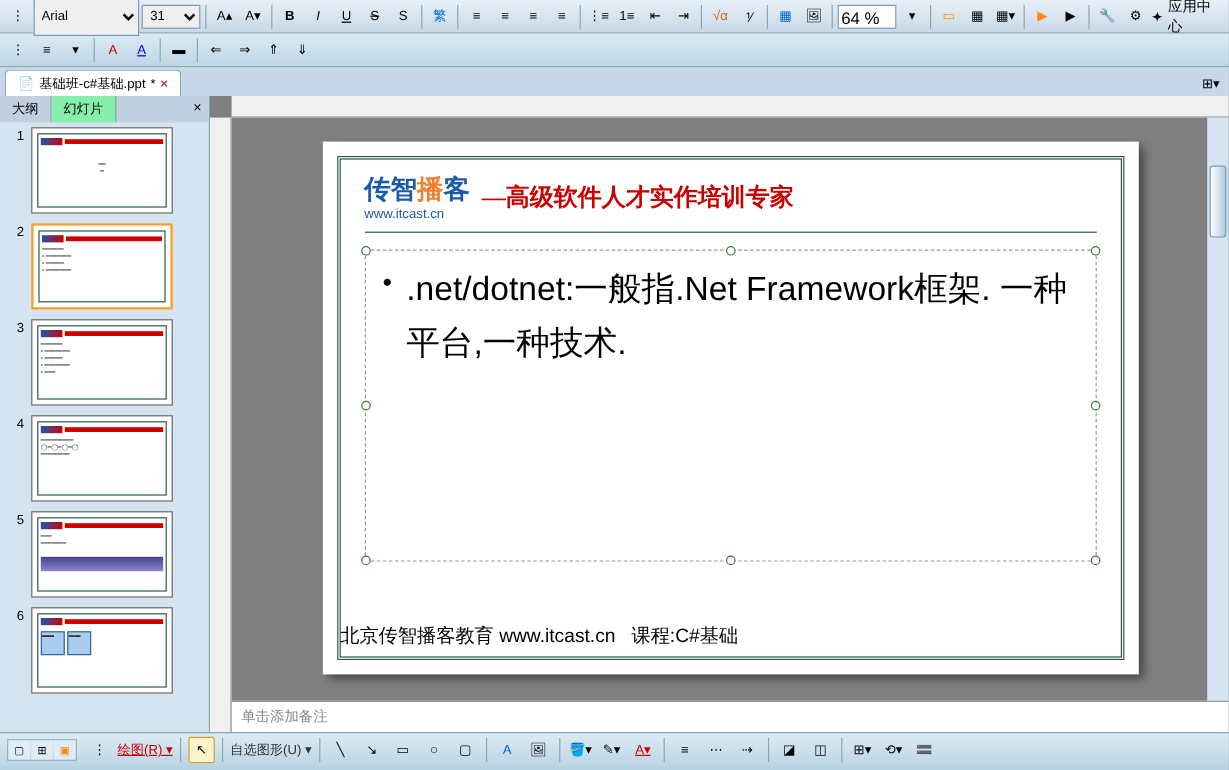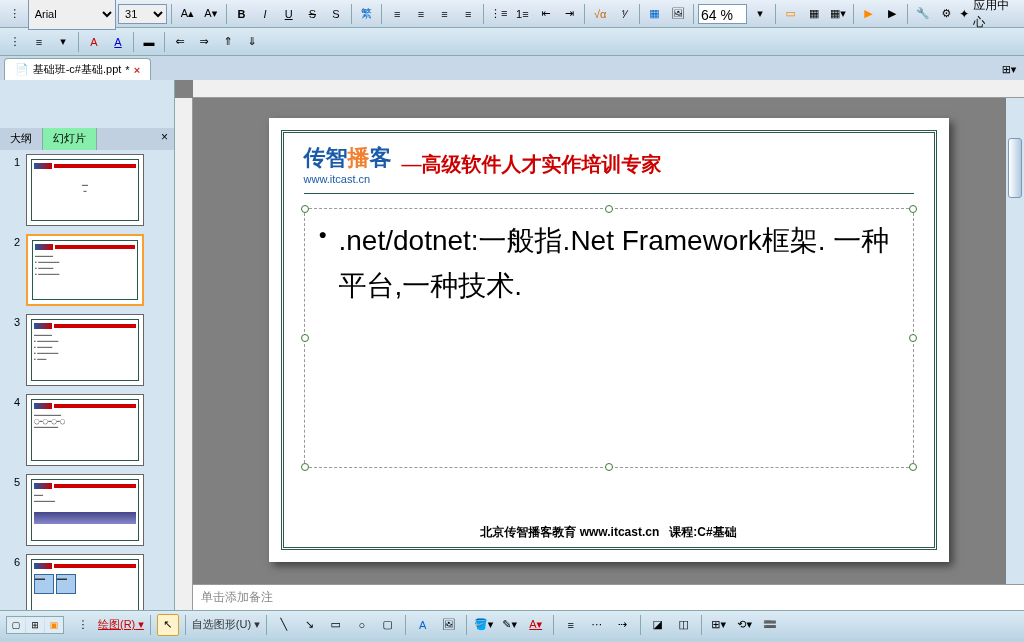--- a/index.html
+++ b/index.html
@@ -12,21 +12,21 @@
 .font-select { width: 90px; height: 32px; border: 1px solid #7a98b8; font-size: 11px; padding: 0 2px; }
 .size-select { width: 50px; height: 20px; border: 1px solid #7a98b8; font-size: 11px; padding: 0 2px; }
 .zoom-box { width: 50px; height: 20px; border: 1px solid #7a98b8; background: #fff; font-size: 14px; padding: 2px; }
 
 .file-tab-bar { height: 24px; background: #c8d8e8; display: flex; align-items: flex-end; padding: 0 4px; }
 .file-tab { background: #fff; border: 1px solid #8aa; border-bottom: none; padding: 3px 10px; border-radius: 4px 4px 0 0; display: flex; align-items: center; gap: 4px; font-size: 11px; }
 .file-tab .close-x { color: #c33; font-weight: bold; cursor: pointer; }
 
 .main-area { display: flex; height: 530px; }
 .sidebar { width: 175px; background: #d4e4f0; border-right: 1px solid #8aa; display: flex; flex-direction: column; }
-.side-tabs { display: flex; background: #c0d0e0; height: 22px; margin-top: 48px; }
+.side-tabs { display: flex; background: #c0d0e0; height: 22px; }
 .side-tab { padding: 3px 10px; font-size: 11px; border-right: 1px solid #8aa; cursor: pointer; }
 .side-tab.active { background: #86efac; }
 .side-close { margin-left: auto; padding: 2px 6px; cursor: pointer; }
 .thumbs { overflow-y: auto; flex: 1; padding: 4px; }
 .thumb-item { display: flex; gap: 6px; margin-bottom: 8px; align-items: flex-start; }
 .thumb-num { width: 16px; text-align: right; font-size: 11px; padding-top: 2px; }
 .thumb-slide { width: 118px; height: 72px; background: #fff; border: 1px solid #666; cursor: pointer; padding: 4px; position: relative; overflow: hidden; }
 .thumb-slide.selected { border: 2px solid #f7a030; }
 .thumb-inner { border: 1px solid #2a5a4a; height: 100%; padding: 2px; }
 .thumb-header { height: 8px; display: flex; gap: 2px; align-items: center; }
@@ -54,21 +54,21 @@
 .content-box { border: 1px dashed #999; padding: 10px 14px; position: relative; height: 260px; }
 .handle { position: absolute; width: 8px; height: 8px; border: 1px solid #3a7a3a; background: #fff; border-radius: 50%; }
 .h-tl { top: -4px; left: -4px; } .h-tr { top: -4px; right: -4px; }
 .h-bl { bottom: -4px; left: -4px; } .h-br { bottom: -4px; right: -4px; }
 .h-tc { top: -4px; left: 50%; margin-left: -4px; } .h-bc { bottom: -4px; left: 50%; margin-left: -4px; }
 .h-ml { top: 50%; left: -4px; margin-top: -4px; } .h-mr { top: 50%; right: -4px; margin-top: -4px; }
 .bullet-list { list-style: none; }
 .bullet-list li { font-size: 28px; line-height: 1.6; padding-left: 20px; position: relative; color: #000; }
 .bullet-list li::before { content: "●"; position: absolute; left: 0; font-size: 14px; top: 4px; }
 .sel-text { background: #000; color: #fff; }
-.slide-footer { text-align: center; font-size: 12px; font-weight: bold; position: absolute; bottom: 6px; left: 0; right: 0; }
+.slide-footer { font-size: 16px; font-weight: normal; position: absolute; bottom: 6px; left: 0; right: 0; }
 
 .notes-area { height: 26px; background: #fff; border-top: 1px solid #999; padding: 4px 8px; color: #888; font-size: 12px; margin-left: 18px; }
 .scroll-v { width: 18px; background: #d4e4f0; position: absolute; right: 0; top: 18px; bottom: 26px; }
 .scroll-thumb { background: linear-gradient(90deg, #fff, #b0c8e0); border: 1px solid #7a98b8; border-radius: 3px; margin: 2px; height: 60px; margin-top: 40px; }
 
 .status-bar { height: 28px; background: linear-gradient(#dcebf5, #bdd5e5); border-top: 1px solid #8aa; display: flex; align-items: center; padding: 0 6px; gap: 4px; font-size: 11px; }
 .view-btns { display: flex; gap: 1px; margin-right: 4px; border: 1px solid #8aa; }
 .view-btn { width: 18px; height: 16px; background: #e0ecf5; cursor: pointer; display: flex; align-items: center; justify-content: center; font-size: 9px; }
 .draw-label { color: #c00; text-decoration: underline; }
 .autoshape-label { color: #333; }

